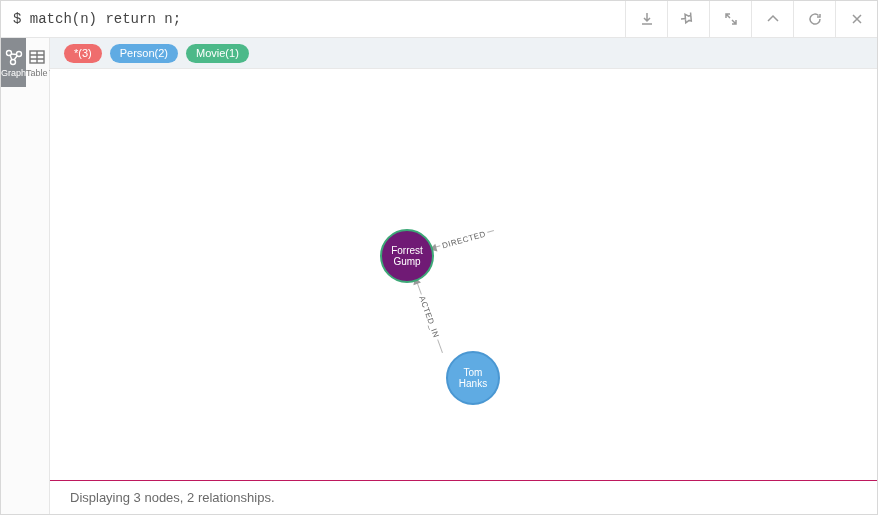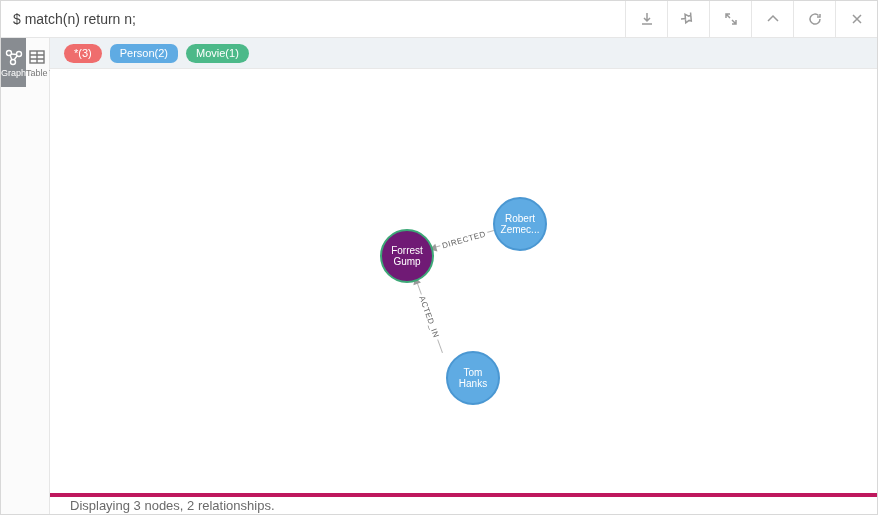--- a/index.html
+++ b/index.html
@@ -1,44 +1,44 @@
 <!DOCTYPE html>
 <html><head>
 <meta charset="utf-8">
 <style>
   * { box-sizing: border-box; margin: 0; padding: 0; }
   html, body { width: 878px; height: 515px; font-family: -apple-system, BlinkMacSystemFont, "Segoe UI", Helvetica, Arial, sans-serif; background: #fff; overflow: hidden; }
   .frame { width: 878px; height: 515px; border: 1px solid #d8d8d8; display: flex; flex-direction: column; }
   .topbar { height: 37px; border-bottom: 1px solid #e6e6e6; display: flex; align-items: stretch; }
-  .query { flex: 1; display: flex; align-items: center; padding-left: 12px; color: #444; font-family: Liberation Sans, sans-serif; font-size: 14px; }
+  .query { flex: 1; display: flex; align-items: center; padding-left: 12px; color: #444; font-family: Liberation Mono, monospace; font-size: 14px; }
   .topbtns { display: flex; }
   .topbtn { width: 42px; border-left: 1px solid #e6e6e6; display: flex; align-items: center; justify-content: center; color: #888; cursor: pointer; }
   .topbtn svg { width: 16px; height: 16px; stroke: #9a9a9a; stroke-width: 1.5; fill: none; }
   .body { flex: 1; display: flex; min-height: 0; }
   .sidebar { width: 49px; background: #fbfbfb; border-right: 1px solid #e6e6e6; display: flex; flex-direction: row; }
   .tab { height: 49px; display: flex; flex-direction: column; align-items: center; justify-content: center; font-size: 9px; color: #777; cursor: pointer; gap: 2px; }
   .tab.active { background: #888c91; color: #fff; }
   .tab .ico { width: 20px; height: 18px; display: flex; align-items: center; justify-content: center; }
   .tab svg { stroke: #777; fill: none; stroke-width: 1.4; }
   .tab.active svg { stroke: #fff; }
   .tab .txtA { font-family: Georgia, "Times New Roman", serif; font-size: 18px; font-weight: bold; color: #555; line-height: 1; }
   .main { flex: 1; display: flex; flex-direction: column; min-width: 0; }
   .pillbar { height: 31px; background: #eef2f5; display: flex; align-items: center; padding-left: 14px; gap: 8px; border-bottom: 1px solid #e8e8e8; }
   .pill { height: 19px; padding: 0 10px; border-radius: 10px; font-size: 11px; color: #fff; display: flex; align-items: center; line-height: 1; }
   .pill.red { background: #ef6d6d; }
-  .pill.blue { background: #5fabe3; border-radius: 7px; }
+  .pill.blue { background: #5fabe3; }
   .pill.green { background: #4cb989; }
   .canvas { flex: 1; position: relative; background: #fff; overflow: hidden; }
   .edge-line { position: absolute; height: 0; border-top: 1px solid #b6b6b6; transform-origin: 0 0; }
   .edge-label { position: absolute; font-size: 8px; color: #666; background: #fff; padding: 0 2px; letter-spacing: 0.5px; white-space: nowrap; }
   .arrowhead { position: absolute; width: 0; height: 0; border-left: 4px solid transparent; border-right: 4px solid transparent; border-bottom: 7px solid #9a9a9a; transform-origin: center; }
   .node { position: absolute; border-radius: 50%; display: flex; align-items: center; justify-content: center; text-align: center; color: #fff; font-size: 10px; line-height: 1.15; padding: 4px; }
   .node.blue { background: #5fabe3; border: 2px solid #4a97d2; }
   .node.green { background: #701a75; border: 2px solid #3da877; }
-  .footer { height: 21px; border-top: 4px solid #be185d; display: flex; align-items: center; padding-left: 20px; font-size: 13px; color: #6a6a6a; margin-top: 43px; }
+  .footer { height: 34px; border-top: 1px solid #be185d; display: flex; align-items: center; padding-left: 20px; font-size: 13px; color: #6a6a6a; margin-top: 43px; }
 </style>
 </head>
 <body>
 
 <div class="frame">
 
   <div class="topbar">
     <div class="query">$ match(n) return n;</div>
     <div class="topbtns">
       <div class="topbtn">
@@ -110,23 +110,20 @@
         <span class="pill blue">Person(2)</span>
         <span class="pill green">Movie(1)</span>
       </div>
       <div class="canvas" id="canvas">
           <div class="edge-line" style="left: 444.022px; top: 162.357px; width: 63.4436px; transform: rotate(164.189deg);"></div>
           <div class="arrowhead" style="left: 378.978px; top: 175.643px; transform: rotate(254.189deg);"></div>
           <div class="edge-label" style="left: 413.5px; top: 171px; transform: translate(-50%, -50%) rotate(344.189deg);">DIRECTED</div>
           <div class="edge-line" style="left: 391.84px; top: 283.601px; width: 75.6919px; transform: rotate(-109.832deg);"></div>
           <div class="arrowhead" style="left: 362.16px; top: 208.399px; transform: rotate(-19.8321deg);"></div>
           <div class="edge-label" style="left: 379px; top: 248px; transform: translate(-50%, -50%) rotate(70.1679deg);">ACTED_IN</div>
-          <div class="node blue" style="left: 443px; top: 128px; width: 54px; height: 54px;">
-            <span>Robert<br>Zemec...</span>
-          </div>
           <div class="node green" style="left: 330px; top: 160px; width: 54px; height: 54px;">
             <span>Forrest<br>Gump</span>
           </div>
           <div class="node blue" style="left: 396px; top: 282px; width: 54px; height: 54px;">
             <span>Tom<br>Hanks</span>
           </div>
         </div>
       <div class="footer">Displaying 3 nodes, 2 relationships.</div>
     </div>
   </div>

